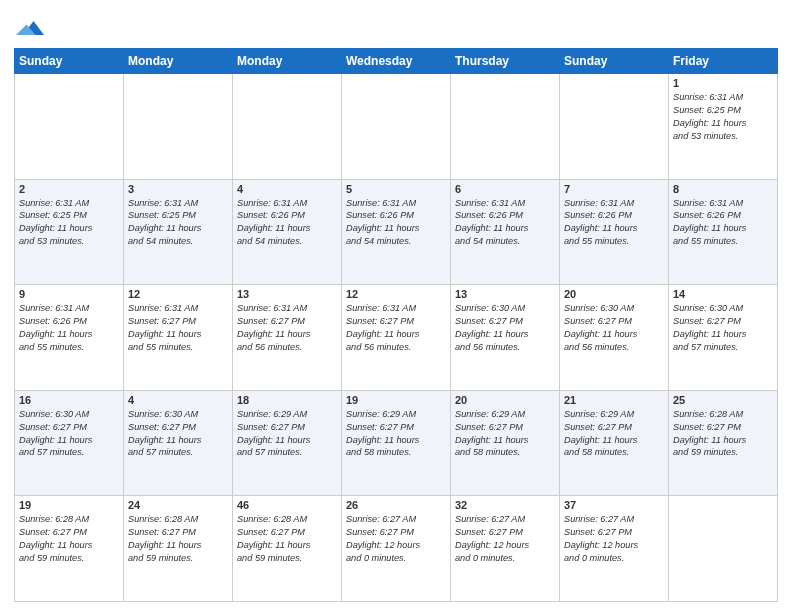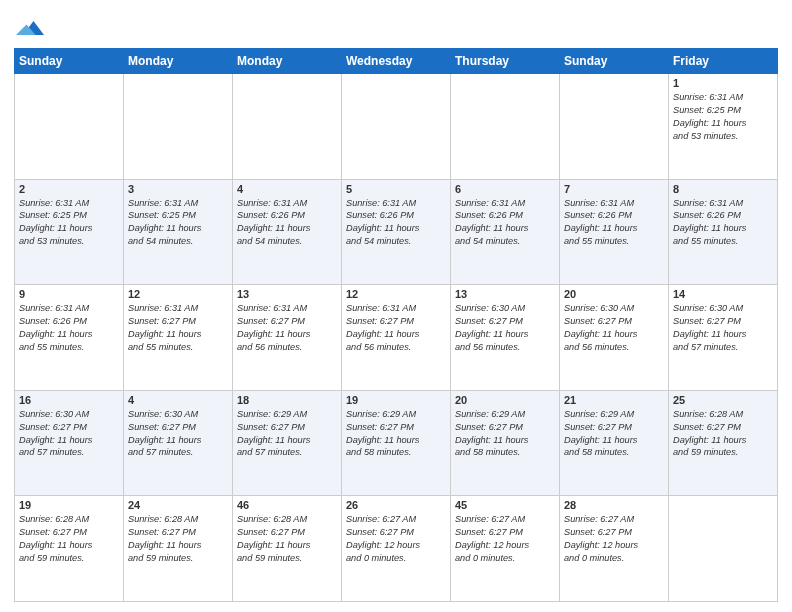--- a/index.html
+++ b/index.html
@@ -322,28 +322,28 @@
 and 59 minutes.</div>
           </td>
           <td>
             <div class="day-number">26</div>
             <div class="day-info" style="white-space: pre-line;">Sunrise: 6:27 AM
 Sunset: 6:27 PM
 Daylight: 12 hours
 and 0 minutes.</div>
           </td>
           <td>
-            <div class="day-number">45</div>
+            <div class="day-number">32</div>
             <div class="day-info" style="white-space: pre-line;">Sunrise: 6:27 AM
 Sunset: 6:27 PM
 Daylight: 12 hours
 and 0 minutes.</div>
           </td>
           <td>
-            <div class="day-number">28</div>
+            <div class="day-number">37</div>
             <div class="day-info" style="white-space: pre-line;">Sunrise: 6:27 AM
 Sunset: 6:27 PM
 Daylight: 12 hours
 and 0 minutes.</div>
           </td>
           <td class="empty-cell"></td>
         </tr>
       </tbody>
   </table>
 </div>

